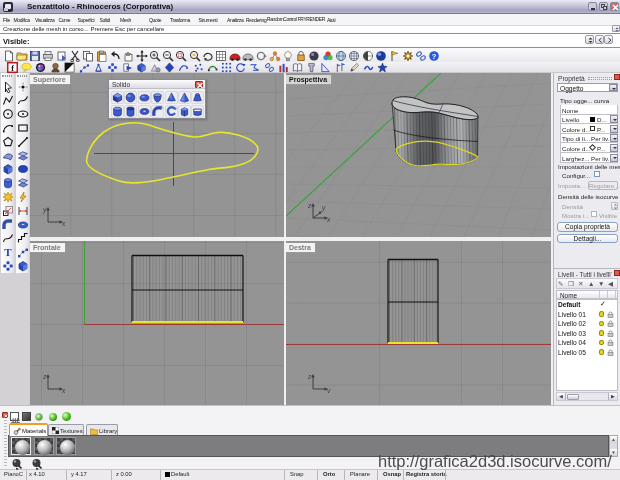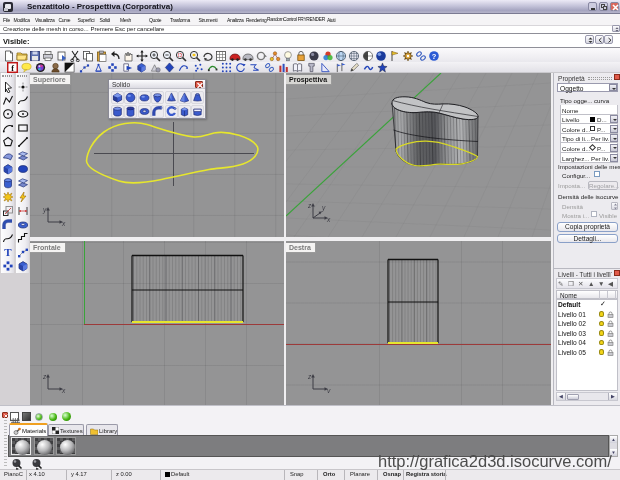--- a/index.html
+++ b/index.html
@@ -15,21 +15,21 @@
 .btn{position:absolute;background:linear-gradient(#ffffff,#e8e7ec);border:1px solid #8a8a9a;border-radius:2px;font-size:6.6px;text-align:center;color:#222}
 .dd{position:absolute;background:linear-gradient(#f2f2f6,#c8c8d4);border:1px solid #8a8aa0;width:8px}
 .dd:after{content:"";position:absolute;left:1.5px;top:2.5px;border:2.5px solid transparent;border-top-color:#333}
 </style></head><body>
 <div id="root">
     <div class="abs" style="left:0;top:0;width:620px;height:14px;background:linear-gradient(#eceaf6 0%,#c5c4da 45%,#a5a4c0 80%,#b5b4ca 100%);border-bottom:1px solid #7a7a92">
       <div class="abs" style="left:3px;top:2px;width:10px;height:10px;background:#2a2a34;border-radius:2px">
         <div class="abs" style="left:2px;top:2px;width:6px;height:5px;background:#e8e8ee;border-radius:1px"></div>
         <div class="abs" style="left:1px;top:6px;width:4px;height:3px;background:#c8c8d0"></div>
       </div>
-      <div class="abs" style="left:27px;top:2px;font-size:8px;font-weight:bold;color:#101018">Senzatitolo - Prospettiva (Corporativa)</div>
+      <div class="abs" style="left:27px;top:2px;font-size:8px;font-weight:bold;color:#101018">Senzatitolo - Rhinoceros (Corporativa)</div>
       <div class="abs" style="left:588px;top:2px;width:9px;height:9px;background:#cdccdf;border:1px solid #8888a2;border-radius:2px">
         <div class="abs" style="left:1.5px;top:5px;width:4px;height:1.5px;background:#333"></div>
       </div>
       <div class="abs" style="left:599px;top:2px;width:9px;height:9px;background:#cdccdf;border:1px solid #8888a2;border-radius:2px">
         <div class="abs" style="left:1px;top:1px;width:4px;height:3.5px;border:1px solid #444"></div>
         <div class="abs" style="left:3px;top:3px;width:4px;height:3.5px;border:1px solid #444;background:#cdccdf"></div>
       </div>
       <div class="abs" style="left:610px;top:2px;width:9px;height:9px;background:#d9685c;border:1px solid #8888a2;border-radius:2px">
         <svg class="abs" style="left:0;top:0" width="9" height="9">
           <path d="M2 2l5 5M7 2l-5 5" stroke="#fff" stroke-width="1.6"></path>

